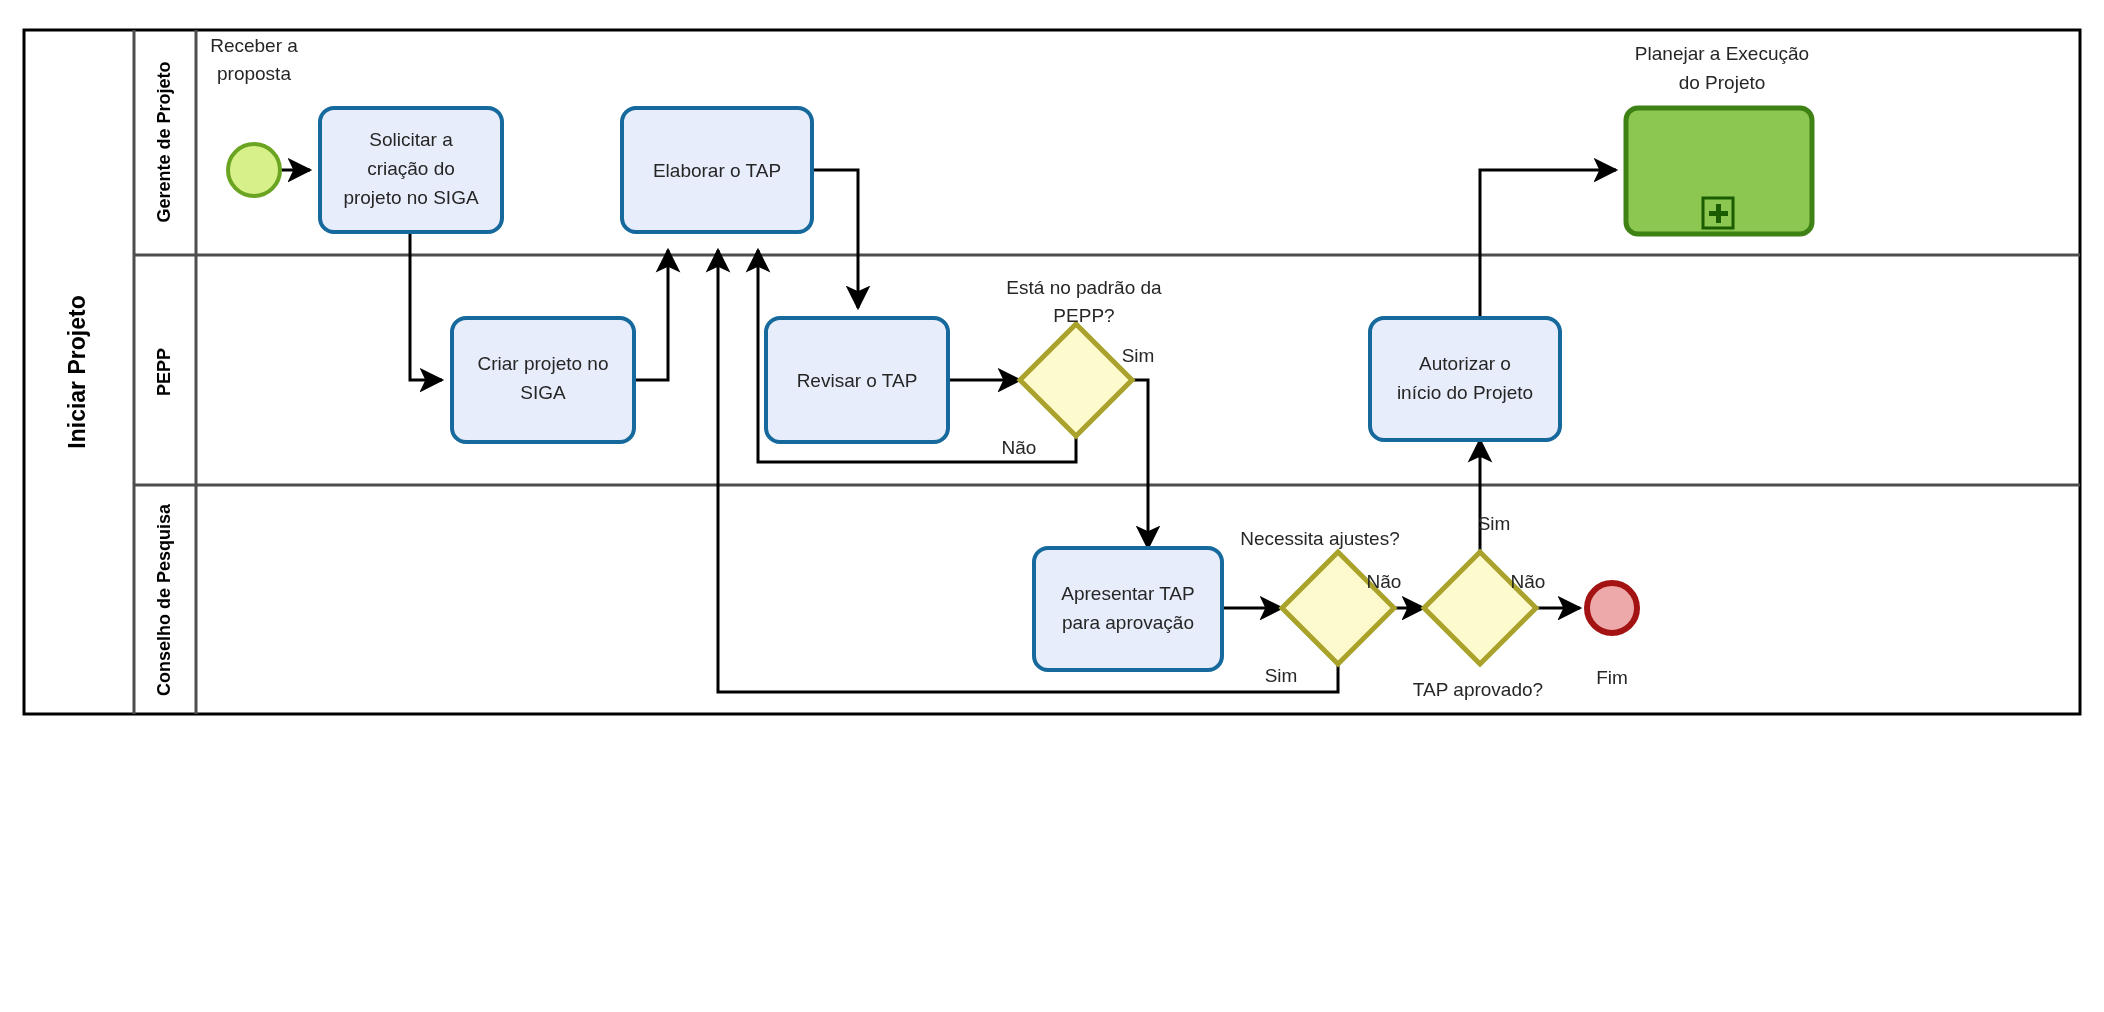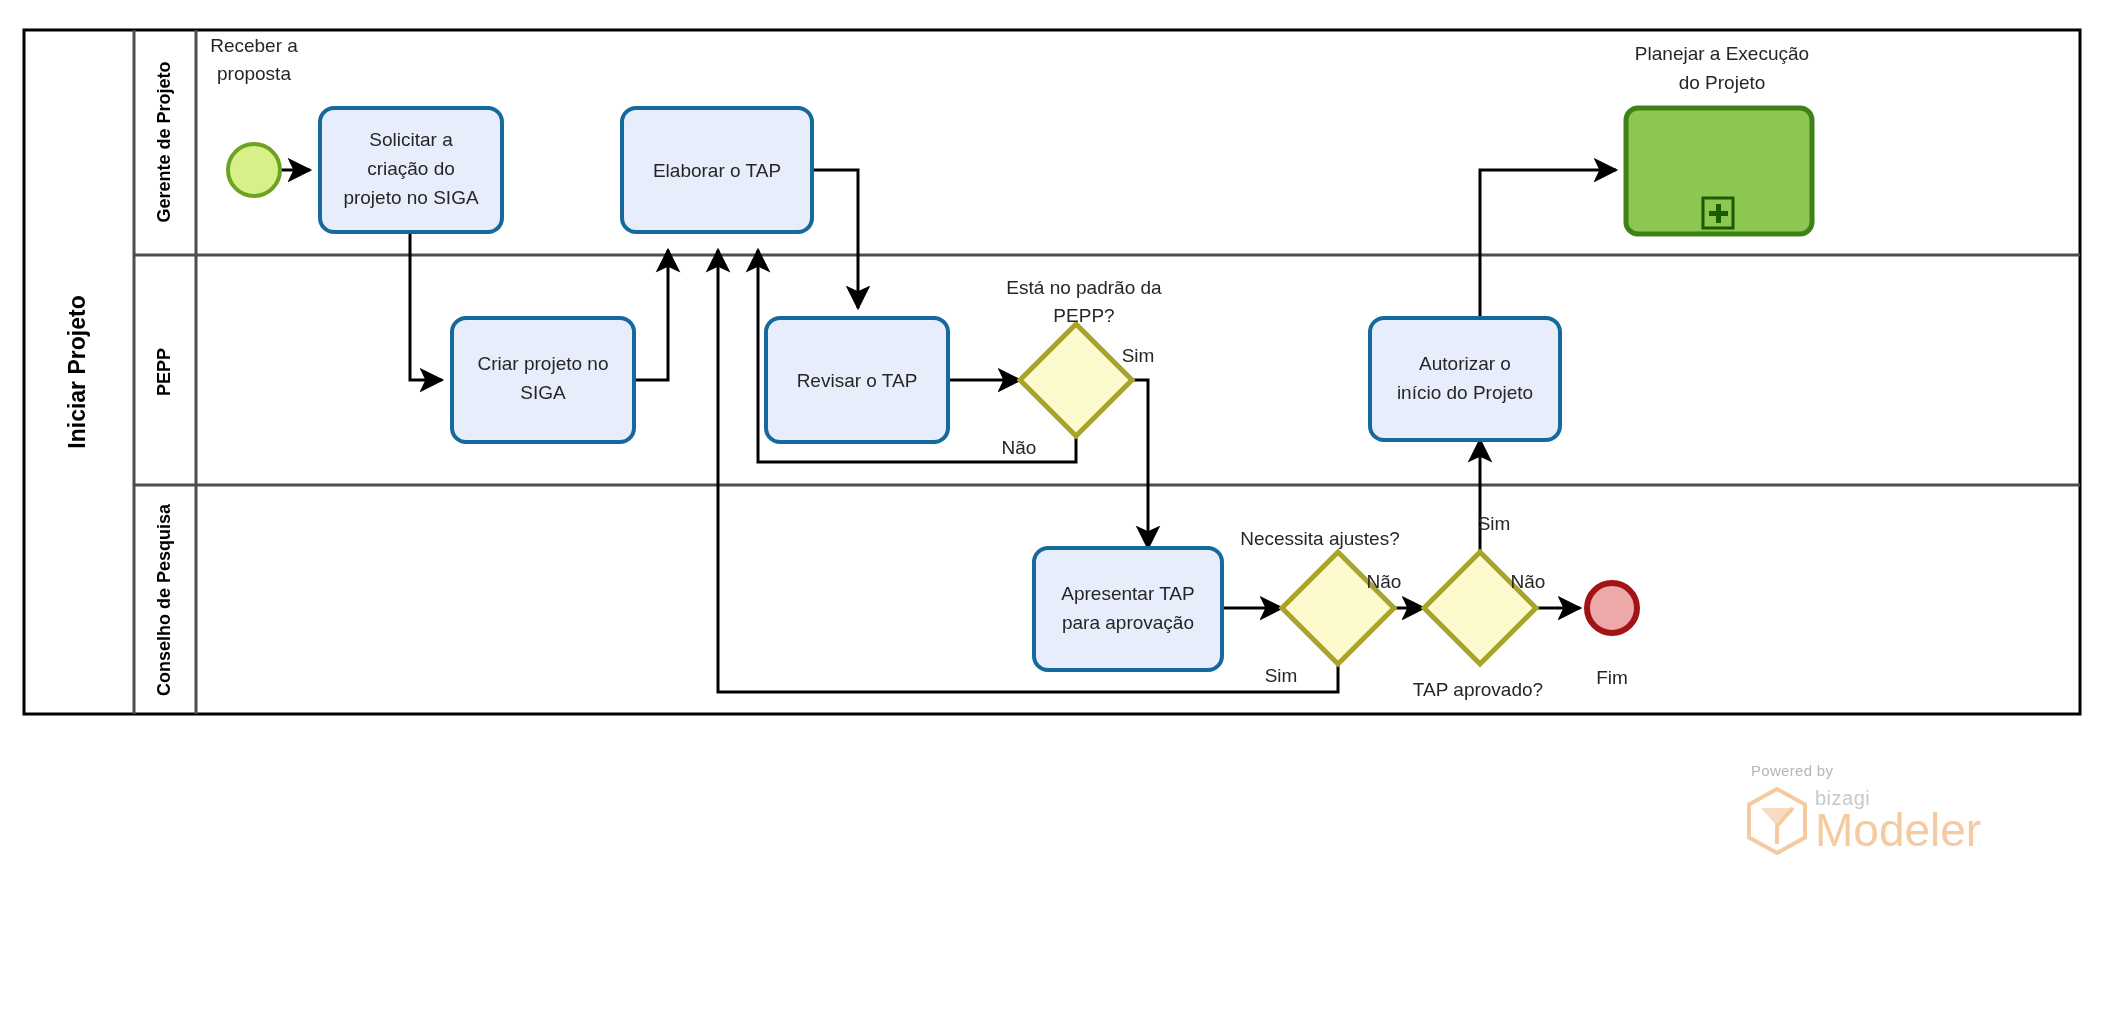--- a/index.html
+++ b/index.html
@@ -282,28 +282,14 @@
       <text class="flow-label" x="1528" y="588" text-anchor="start">Não</text>
     </g>
 
     <g>
       <circle class="end-event" cx="1612" cy="608" r="25"></circle>
       <text class="event-label" x="1612" y="684">Fim</text>
     </g>
 
   </svg>
 
-  <div id="watermark">
-    <div id="wm-powered">Powered by</div>
-    <div id="wm-row">
-      <svg id="wm-hex" viewBox="0 0 64 70">
-        <polygon points="32,3 60,18.5 60,51.5 32,67 4,51.5 4,18.5" fill="none" stroke="#f6caa0" stroke-width="4"></polygon>
-        <polygon points="16,22 48,22 32,40" fill="#f7dcc3"></polygon>
-        <path d="M 48 22 L 32 40 L 32 58" fill="none" stroke="#f6caa0" stroke-width="4"></path>
-      </svg>
-      <div id="wm-text">
-        <div id="wm-bizagi">bizagi</div>
-        <div id="wm-modeler">Modeler</div>
-      </div>
-    </div>
-  </div>
 
 </div>
 
 </body></html>

